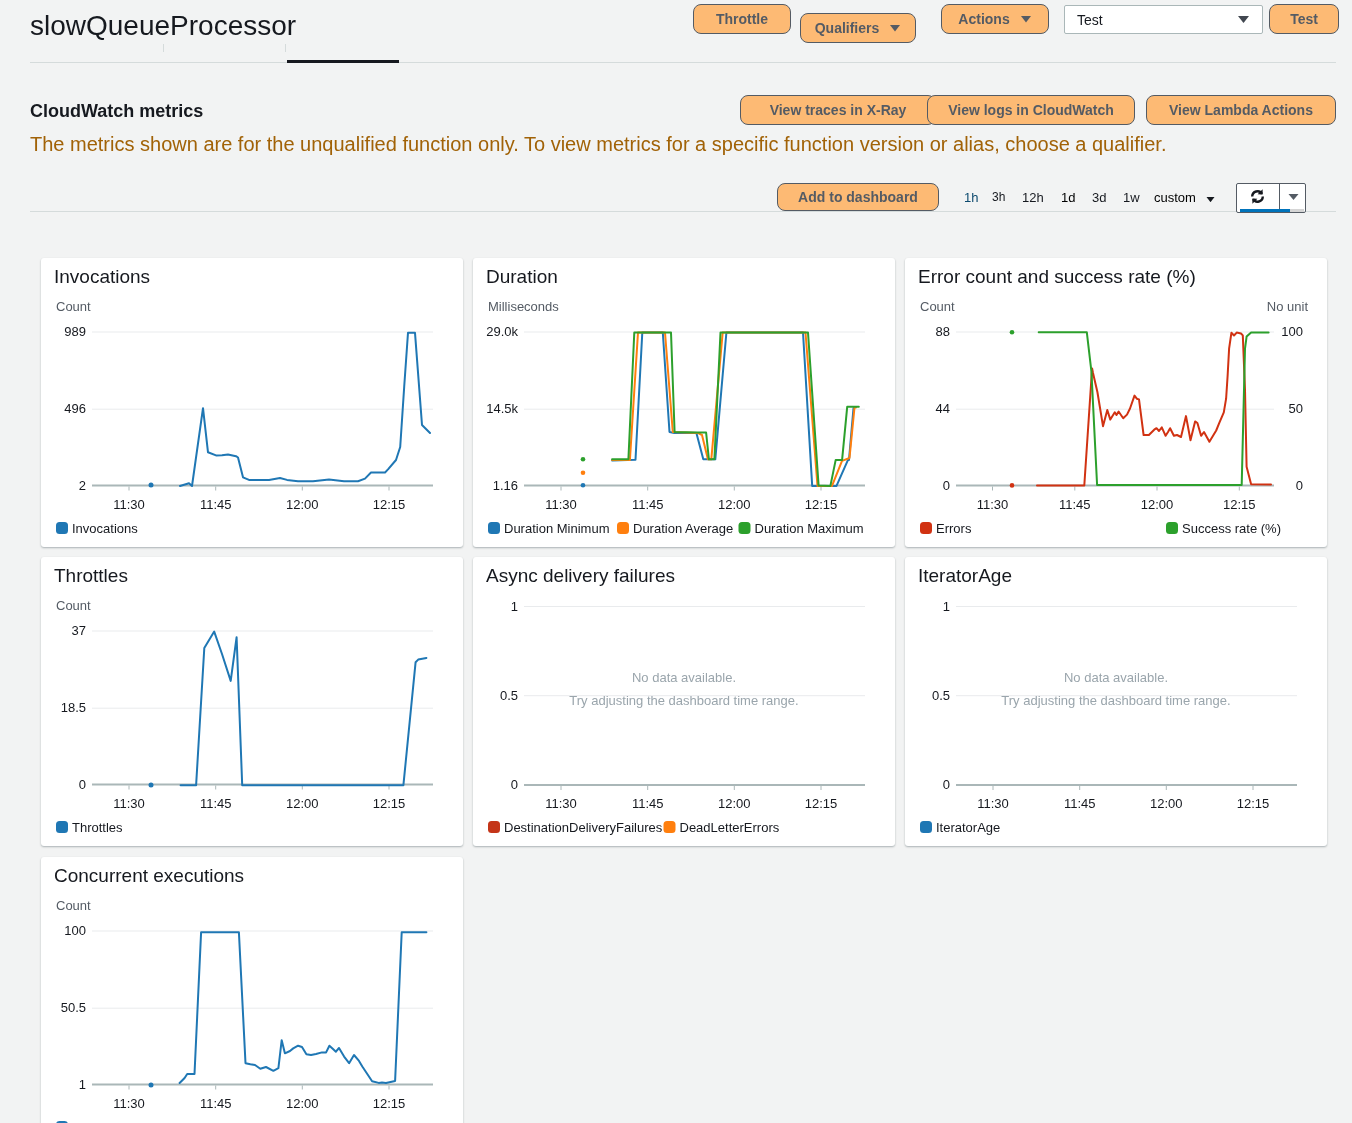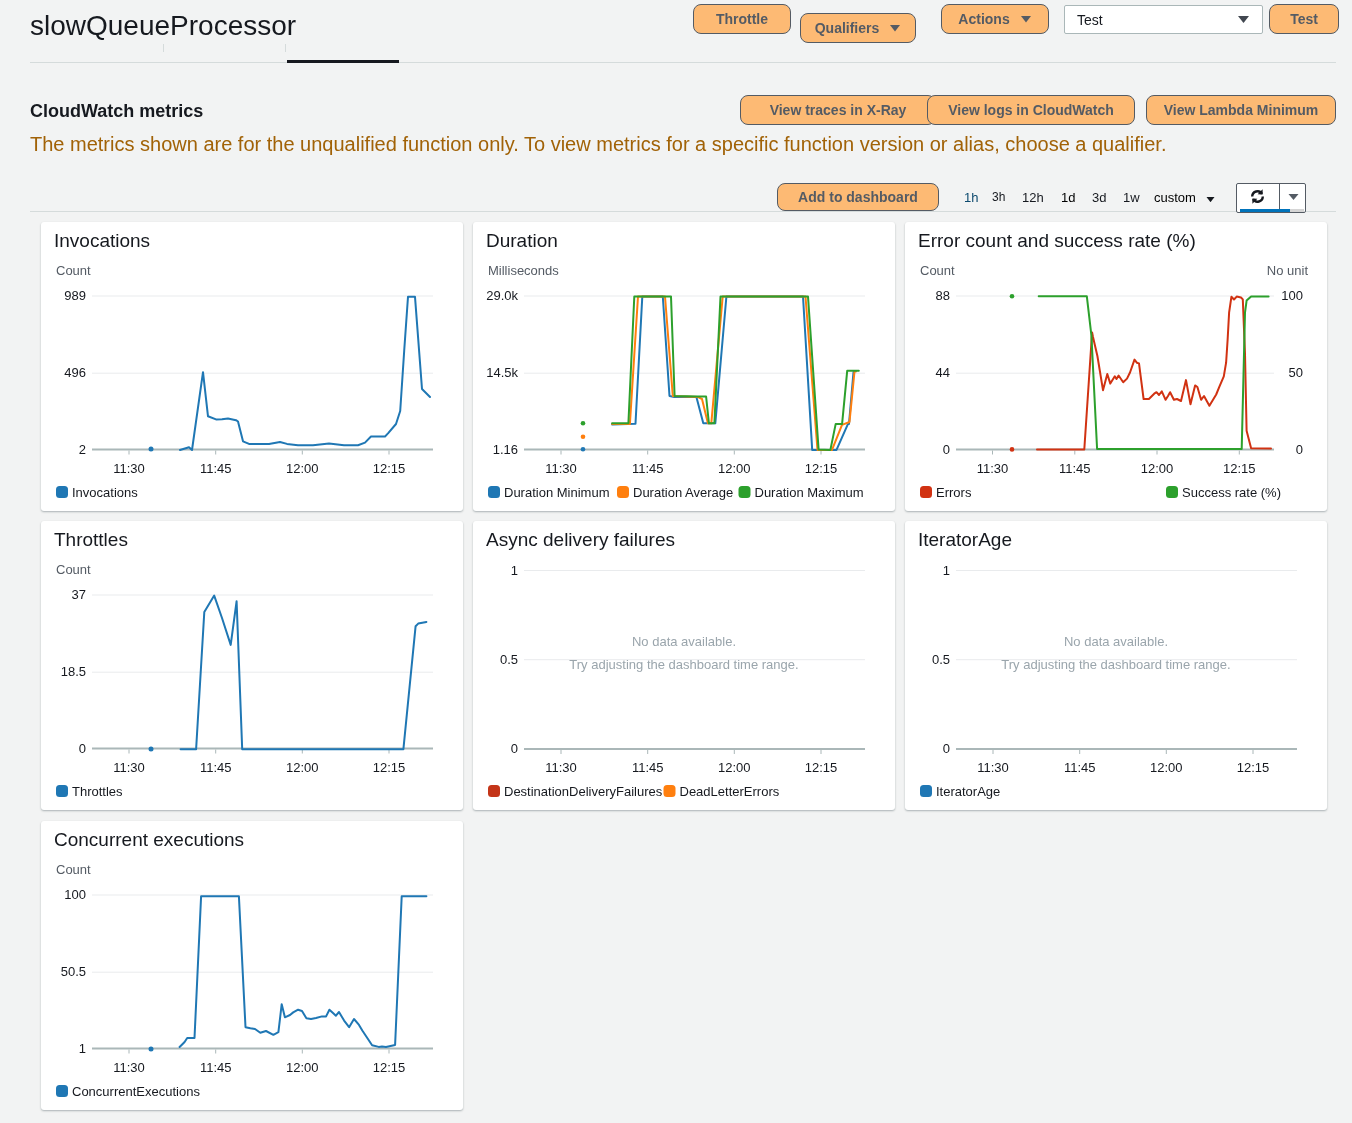--- a/index.html
+++ b/index.html
@@ -1,17 +1,17 @@
 <!DOCTYPE html>
 <html><head><meta charset="utf-8"><style>
 * { margin:0; padding:0; box-sizing:border-box; }
 html,body { width:1352px; height:1123px; background:#f2f3f3; font-family:"Liberation Sans",sans-serif; position:relative; overflow:hidden; }
 .abs { position:absolute; }
 .btn { position:absolute; height:30px; background:#fdba74; border:1px solid #545b64; border-radius:8px; color:#545b64; font-weight:bold; font-size:14px; display:flex; align-items:center; justify-content:center; }
-.card { position:absolute; width:422px; height:289px; background:#fff; border-radius:3px; box-shadow:0 1px 2px 0 rgba(0,28,36,.3); }
+.card { position:absolute; width:422px; height:289px; background:#fff; border-radius:3px; box-shadow:0 1px 2px 0 rgba(0,28,36,.3);margin-top:36px; }
 svg text { font-family:"Liberation Sans",sans-serif; }
 </style></head><body>
 <div class="abs" style="left:30px;top:10px;font-size:28px;color:#16191f">slowQueueProcessor</div>
 <div class="btn" style="left:693px;top:4px;width:98px">Throttle</div>
 <div class="btn" style="left:800px;top:13px;width:116px">Qualifiers <svg width="12" height="7" viewBox="0 0 12 7" style="margin-left:10px">
       <path d="M1 0 L11 0 L6 6.5 Z" fill="#545b64"></path>
     </svg></div>
 <div class="btn" style="left:941px;top:4px;width:108px">Actions <svg width="12" height="7" viewBox="0 0 12 7" style="margin-left:10px">
       <path d="M1 0 L11 0 L6 6.5 Z" fill="#545b64"></path>
     </svg></div>
@@ -21,21 +21,21 @@
 <div class="btn" style="left:1269px;top:4px;width:70px">Test</div>
 
 <div class="abs" style="left:163px;top:44px;width:1px;height:8px;background:#d5dbdb"></div>
 <div class="abs" style="left:285px;top:44px;width:1px;height:8px;background:#d5dbdb"></div>
 <div class="abs" style="left:30px;top:62px;width:1306px;height:1px;background:#d5dbdb"></div>
 <div class="abs" style="left:287px;top:60px;width:112px;height:3px;background:#16191f"></div>
 
 <div class="abs" style="left:30px;top:101px;font-size:18px;font-weight:bold;color:#16191f">CloudWatch metrics</div>
 <div class="btn" style="left:740px;top:95px;width:196px">View traces in X-Ray</div>
 <div class="btn" style="left:927px;top:95px;width:208px">View logs in CloudWatch</div>
-<div class="btn" style="left:1146px;top:95px;width:190px">View Lambda Minimum</div>
+<div class="btn" style="left:1146px;top:95px;width:190px">View Lambda Actions</div>
 <div class="abs" style="left:30px;top:133px;font-size:20px;color:#a16207">The metrics shown are for the unqualified function only. To view metrics for a specific function version or alias, choose a qualifier.</div>
 
 <div class="btn" style="left:777px;top:183px;width:162px;height:28px">Add to dashboard</div>
 <div class="abs" style="left:964px;top:190px;font-size:13px;font-weight:normal;color:#0c4a6e">1h</div>
 <div class="abs" style="left:992px;top:190px;font-size:12px;color:#16191f">3h</div>
 <div class="abs" style="left:1022px;top:190px;font-size:13px;color:#16191f">12h</div>
 <div class="abs" style="left:1061px;top:190px;font-size:13px;color:#000000">1d</div>
 <div class="abs" style="left:1092px;top:190px;font-size:13px;color:#16191f">3d</div>
 <div class="abs" style="left:1123px;top:190px;font-size:13px;color:#16191f">1w</div>
 <div class="abs" style="left:1154px;top:190px;font-size:13px;color:#000000">custom</div>

